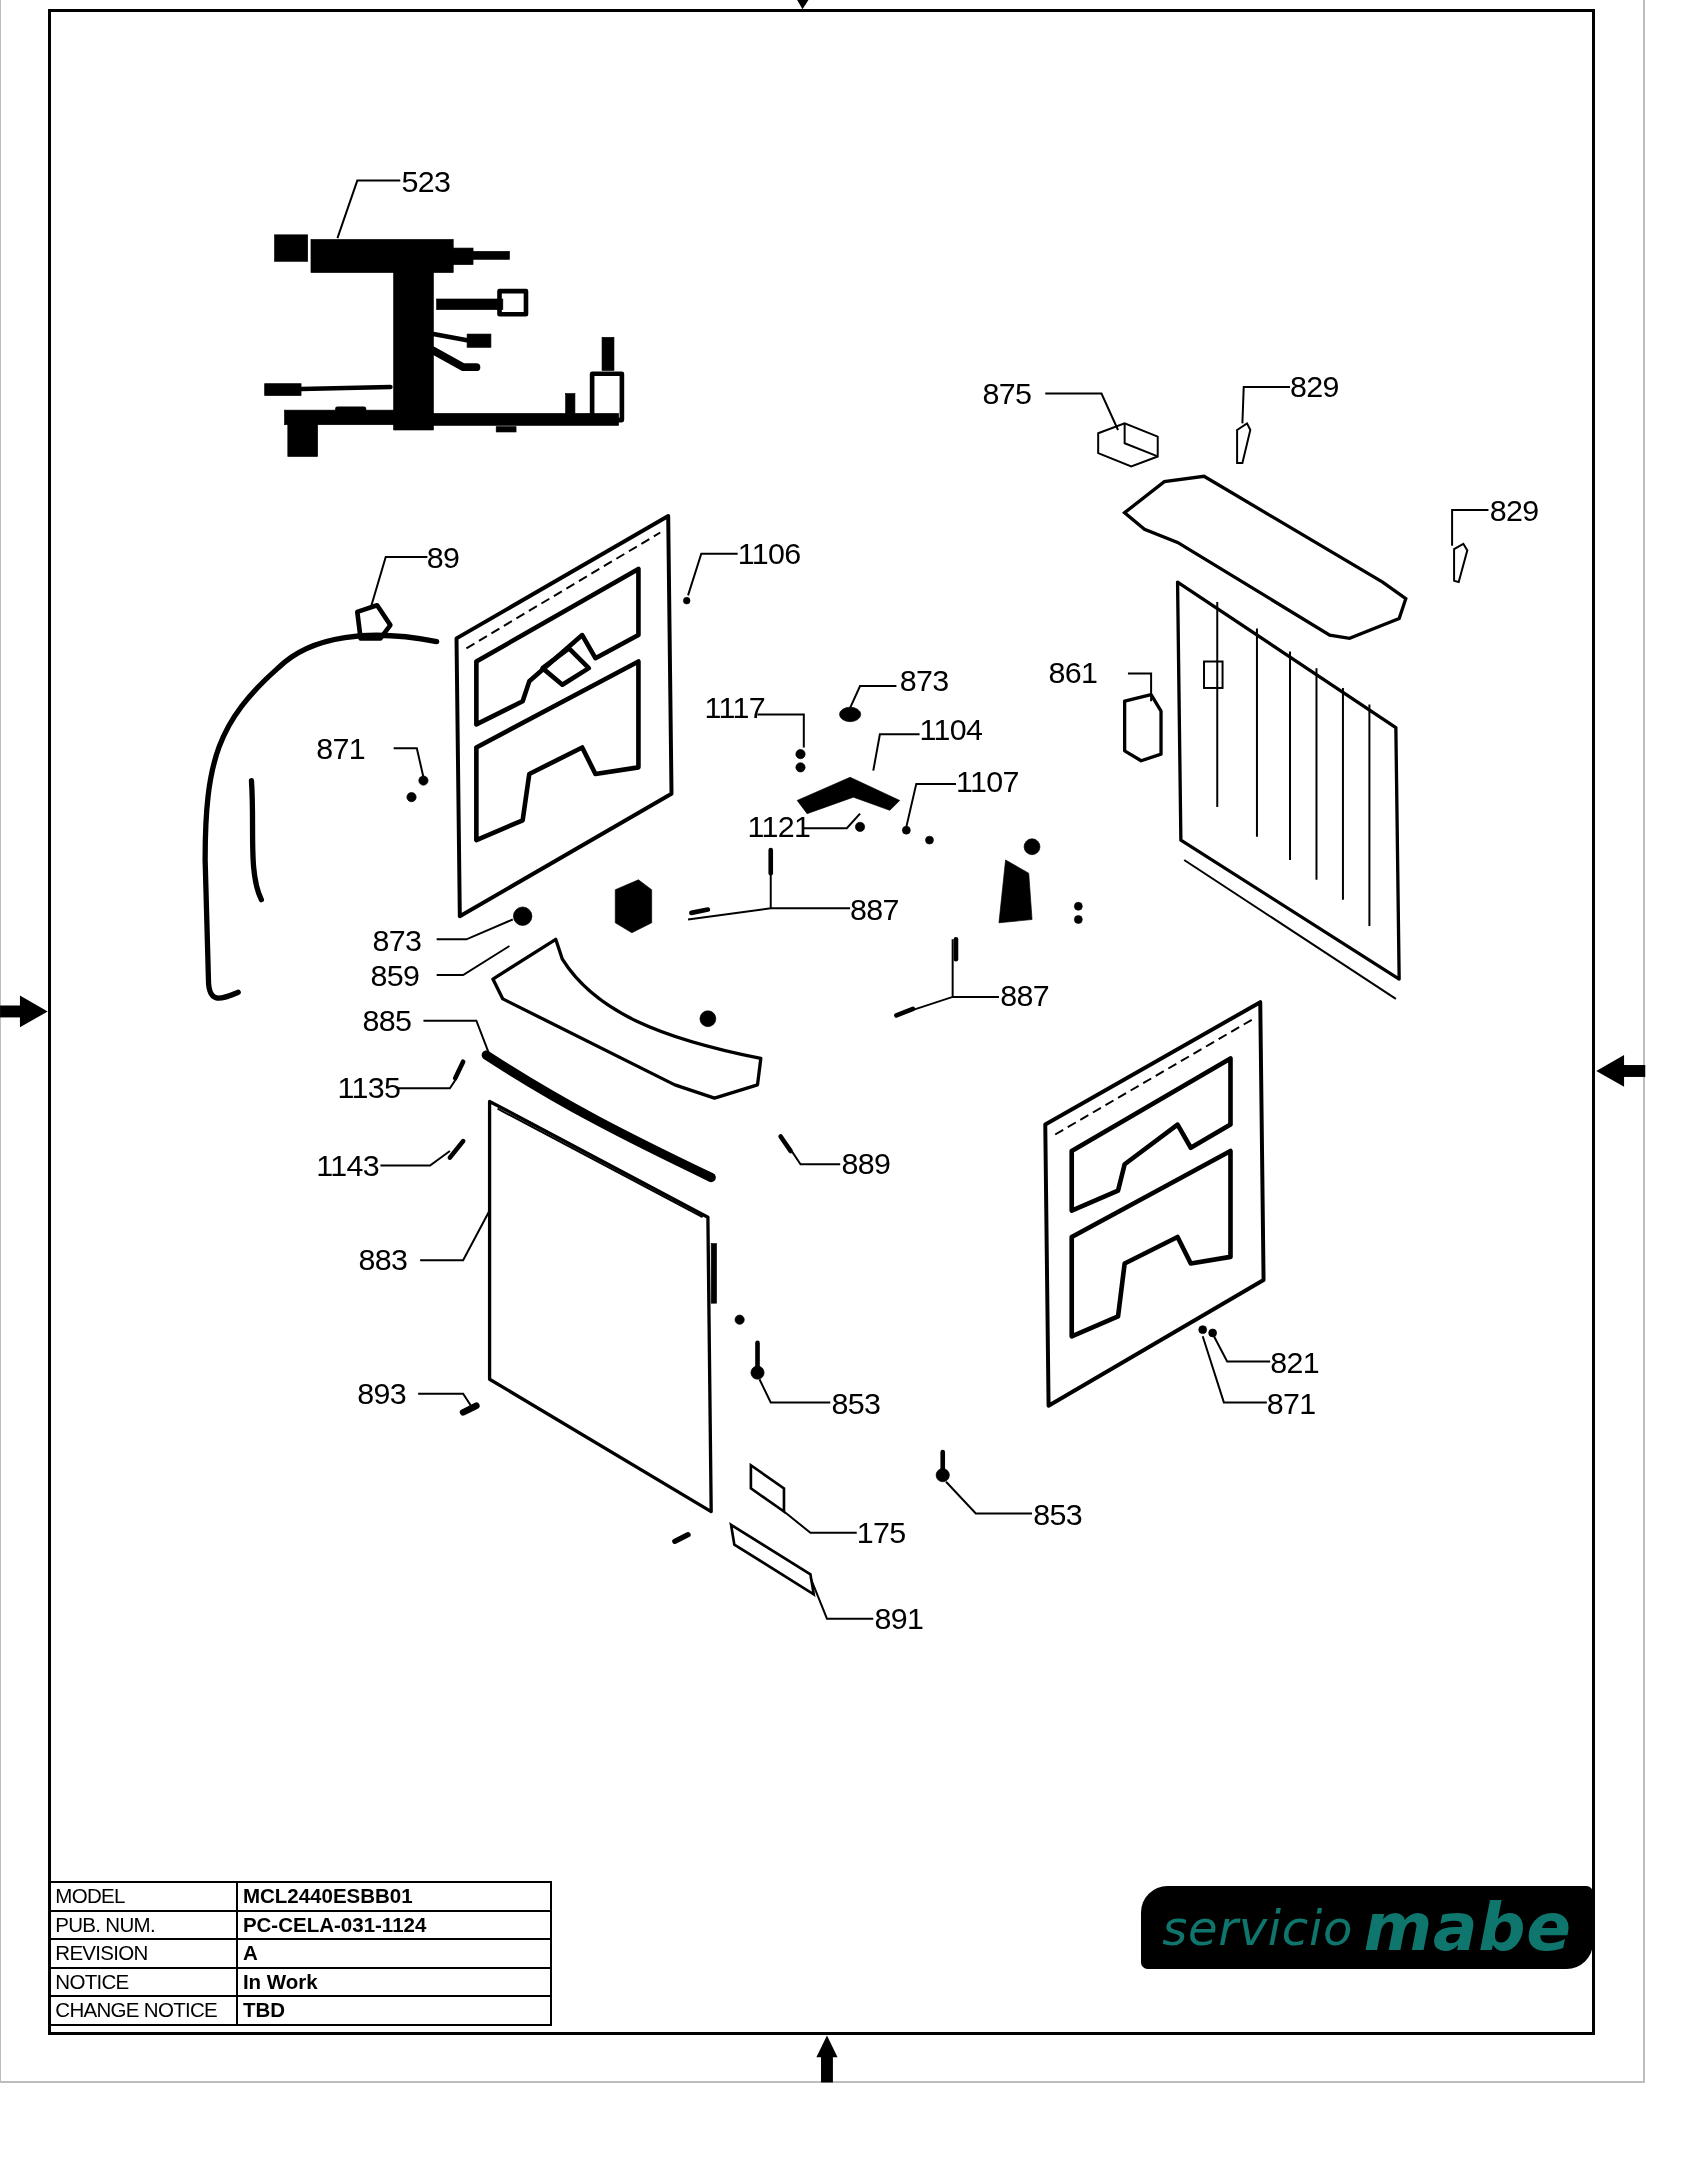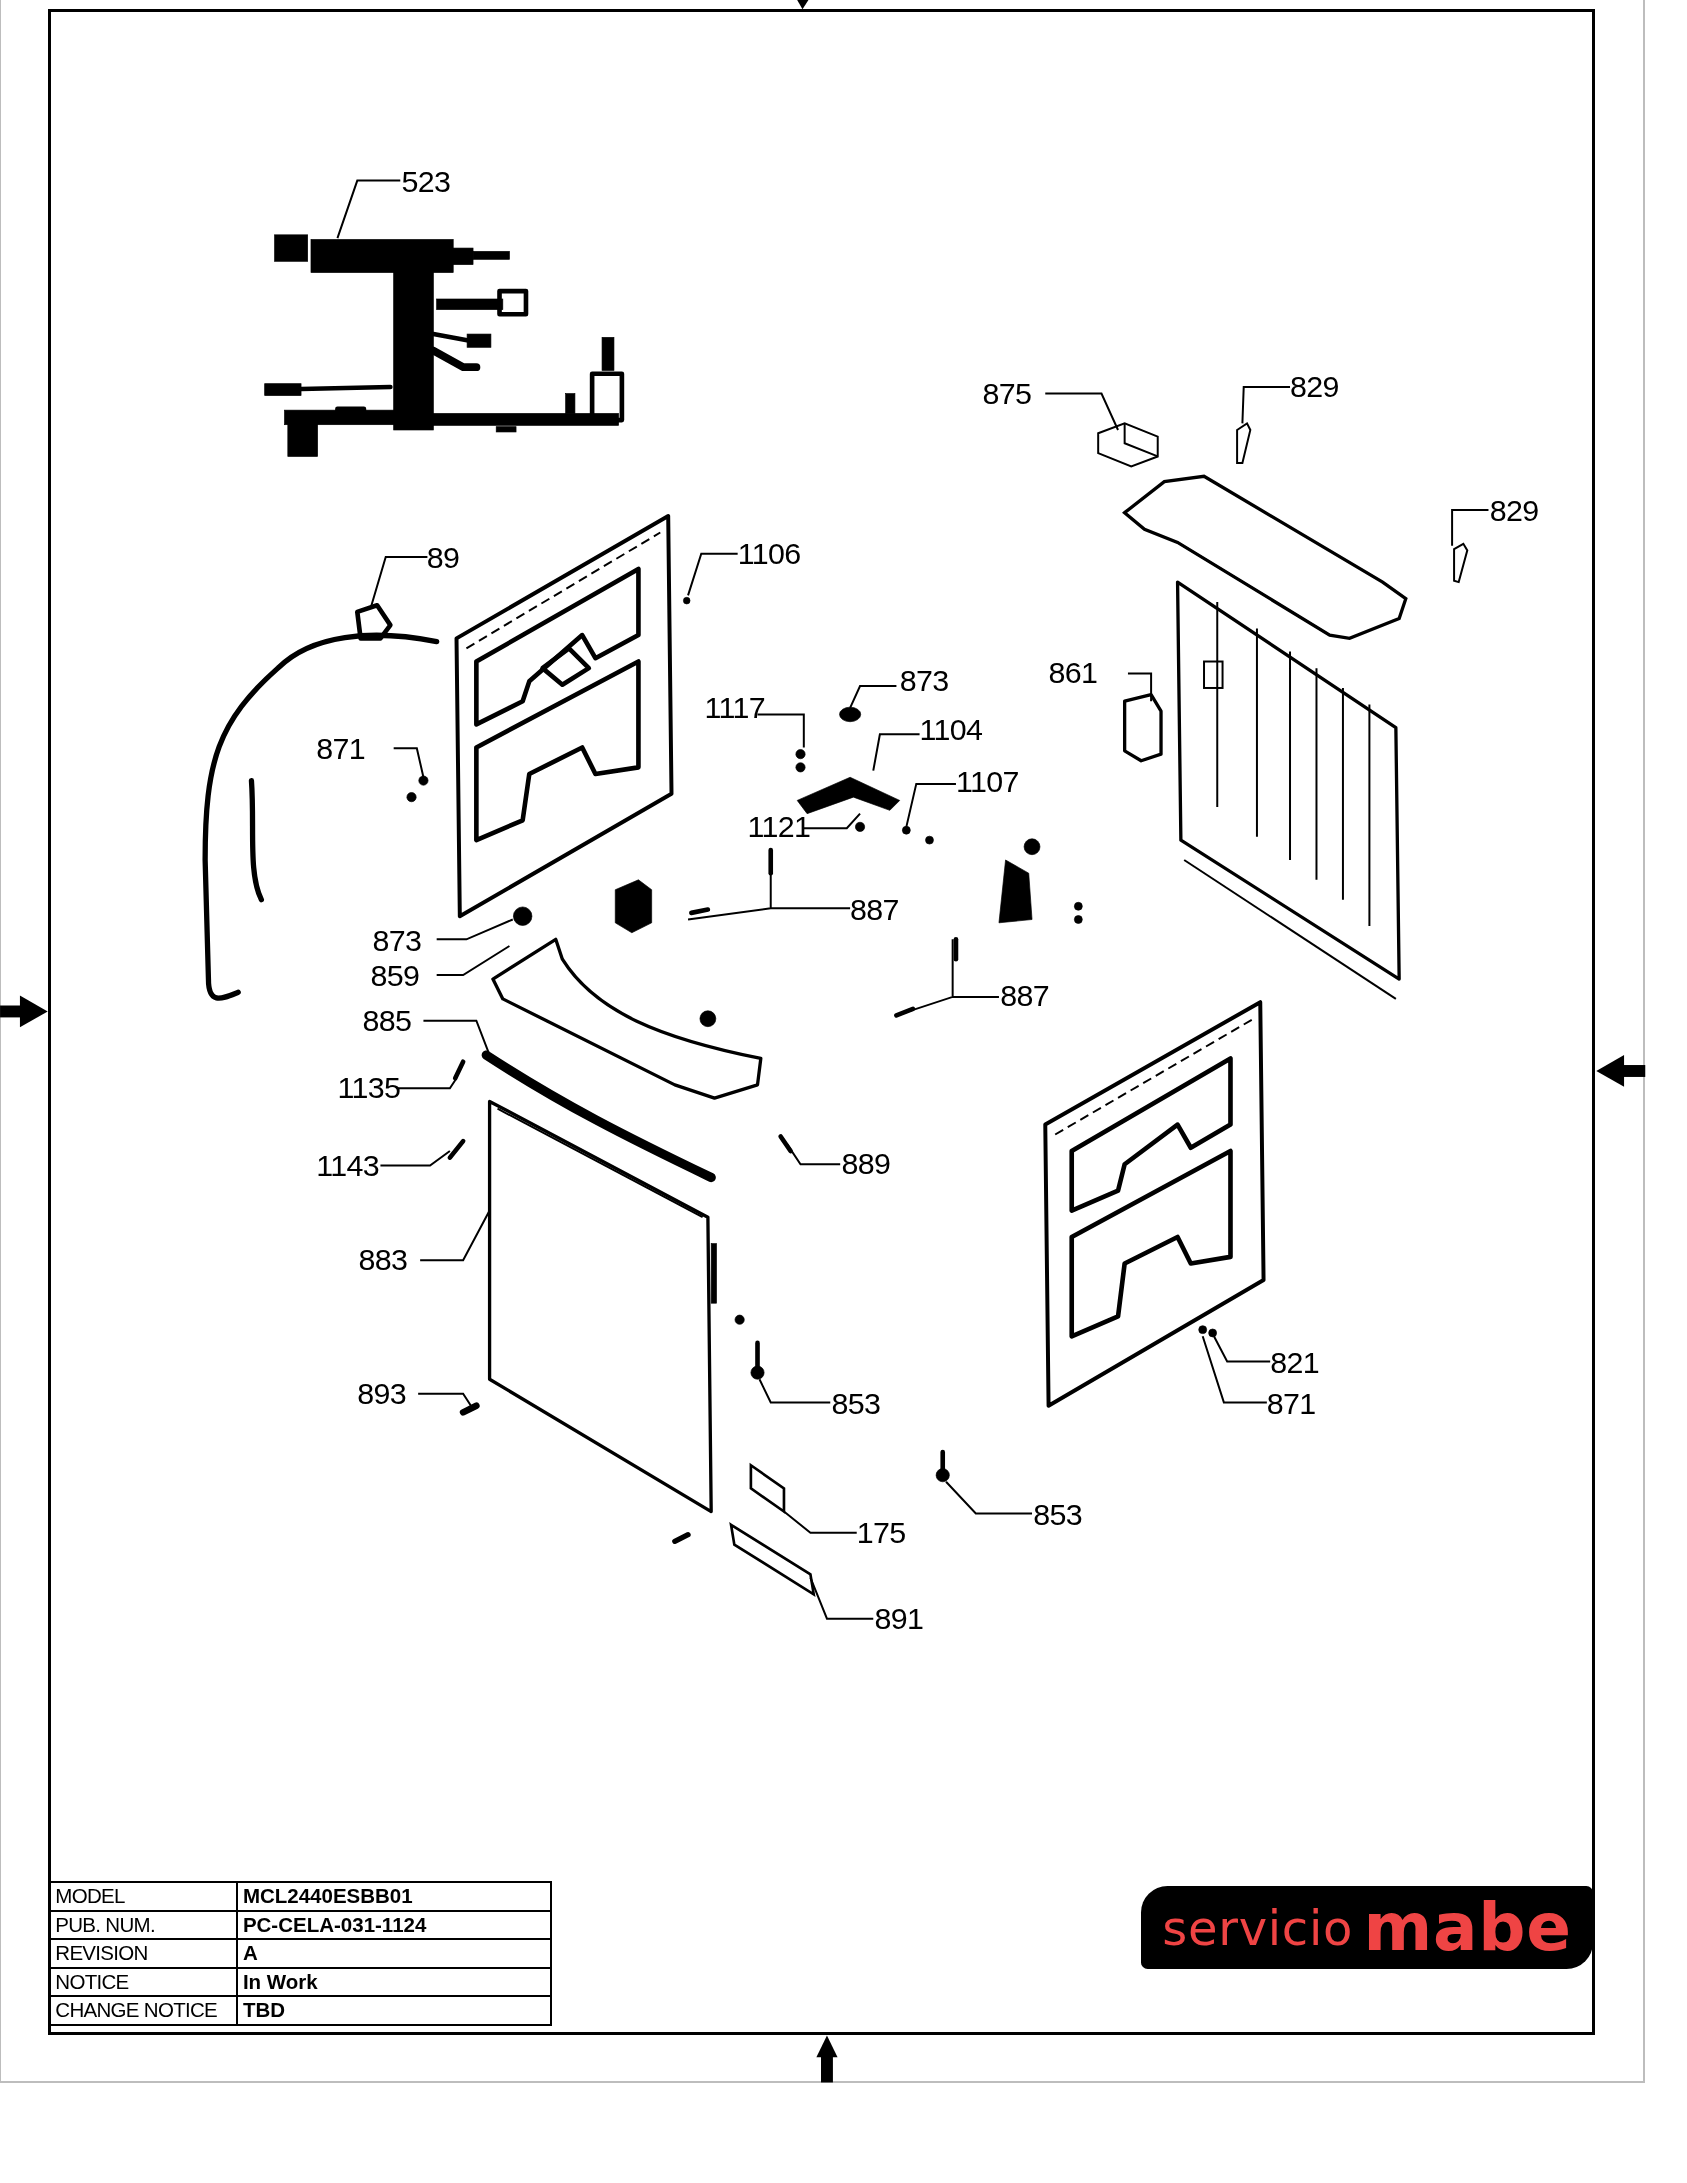--- a/index.html
+++ b/index.html
@@ -9,21 +9,21 @@
   svg#art{position:absolute;left:0;top:0;}
   .callout{font-family:"Liberation Sans",sans-serif;font-size:46px;fill:#000;letter-spacing:-1px;}
   .lead{stroke:#000;stroke-width:3;fill:none;}
   .part{stroke:#000;stroke-width:7;fill:none;stroke-linejoin:round;stroke-linecap:round;}
   .partf{fill:#000;stroke:#000;}
   .thin{stroke:#000;stroke-width:3;fill:none;}
   #titleblock{position:absolute;left:48px;top:1881px;width:504px;border-collapse:collapse;font-size:20.5px;}
   #titleblock td{border:2.6px solid #000;height:26.5px;padding:0 5.3px;line-height:26.5px;white-space:nowrap;}
   #titleblock td.k{font-weight:normal;width:175px;letter-spacing:-0.7px;}
   #titleblock td.v{font-weight:bold;}
-  #logo{position:absolute;left:1141px;top:1886px;width:452px;height:83px;background:#000;border-radius:26.5px 6.6px 26.5px 6.6px;color:#ef4444;display:flex;align-items:center;justify-content:center;font-size:52px;letter-spacing:0.7px;}
+  #logo{position:absolute;left:1141px;top:1886px;width:452px;height:83px;background:#000;border-radius:26.5px 6.6px 26.5px 6.6px;color:#0f766e;display:flex;align-items:center;justify-content:center;font-size:52px;letter-spacing:0.7px;font-style:italic;}
   #logo .l1{font-weight:normal;font-family:"DejaVu Sans",sans-serif;font-size:48px;}
   #logo .l2{font-weight:bold;font-family:"DejaVu Sans",sans-serif;font-size:66px;margin-left:10.6px;}
 </style>
 </head>
 <body>
 
 <div id="sheet"></div>
 <div id="frame"></div>
 
 <svg id="art" width="1687" height="2183" viewBox="0 0 2550 3300">

